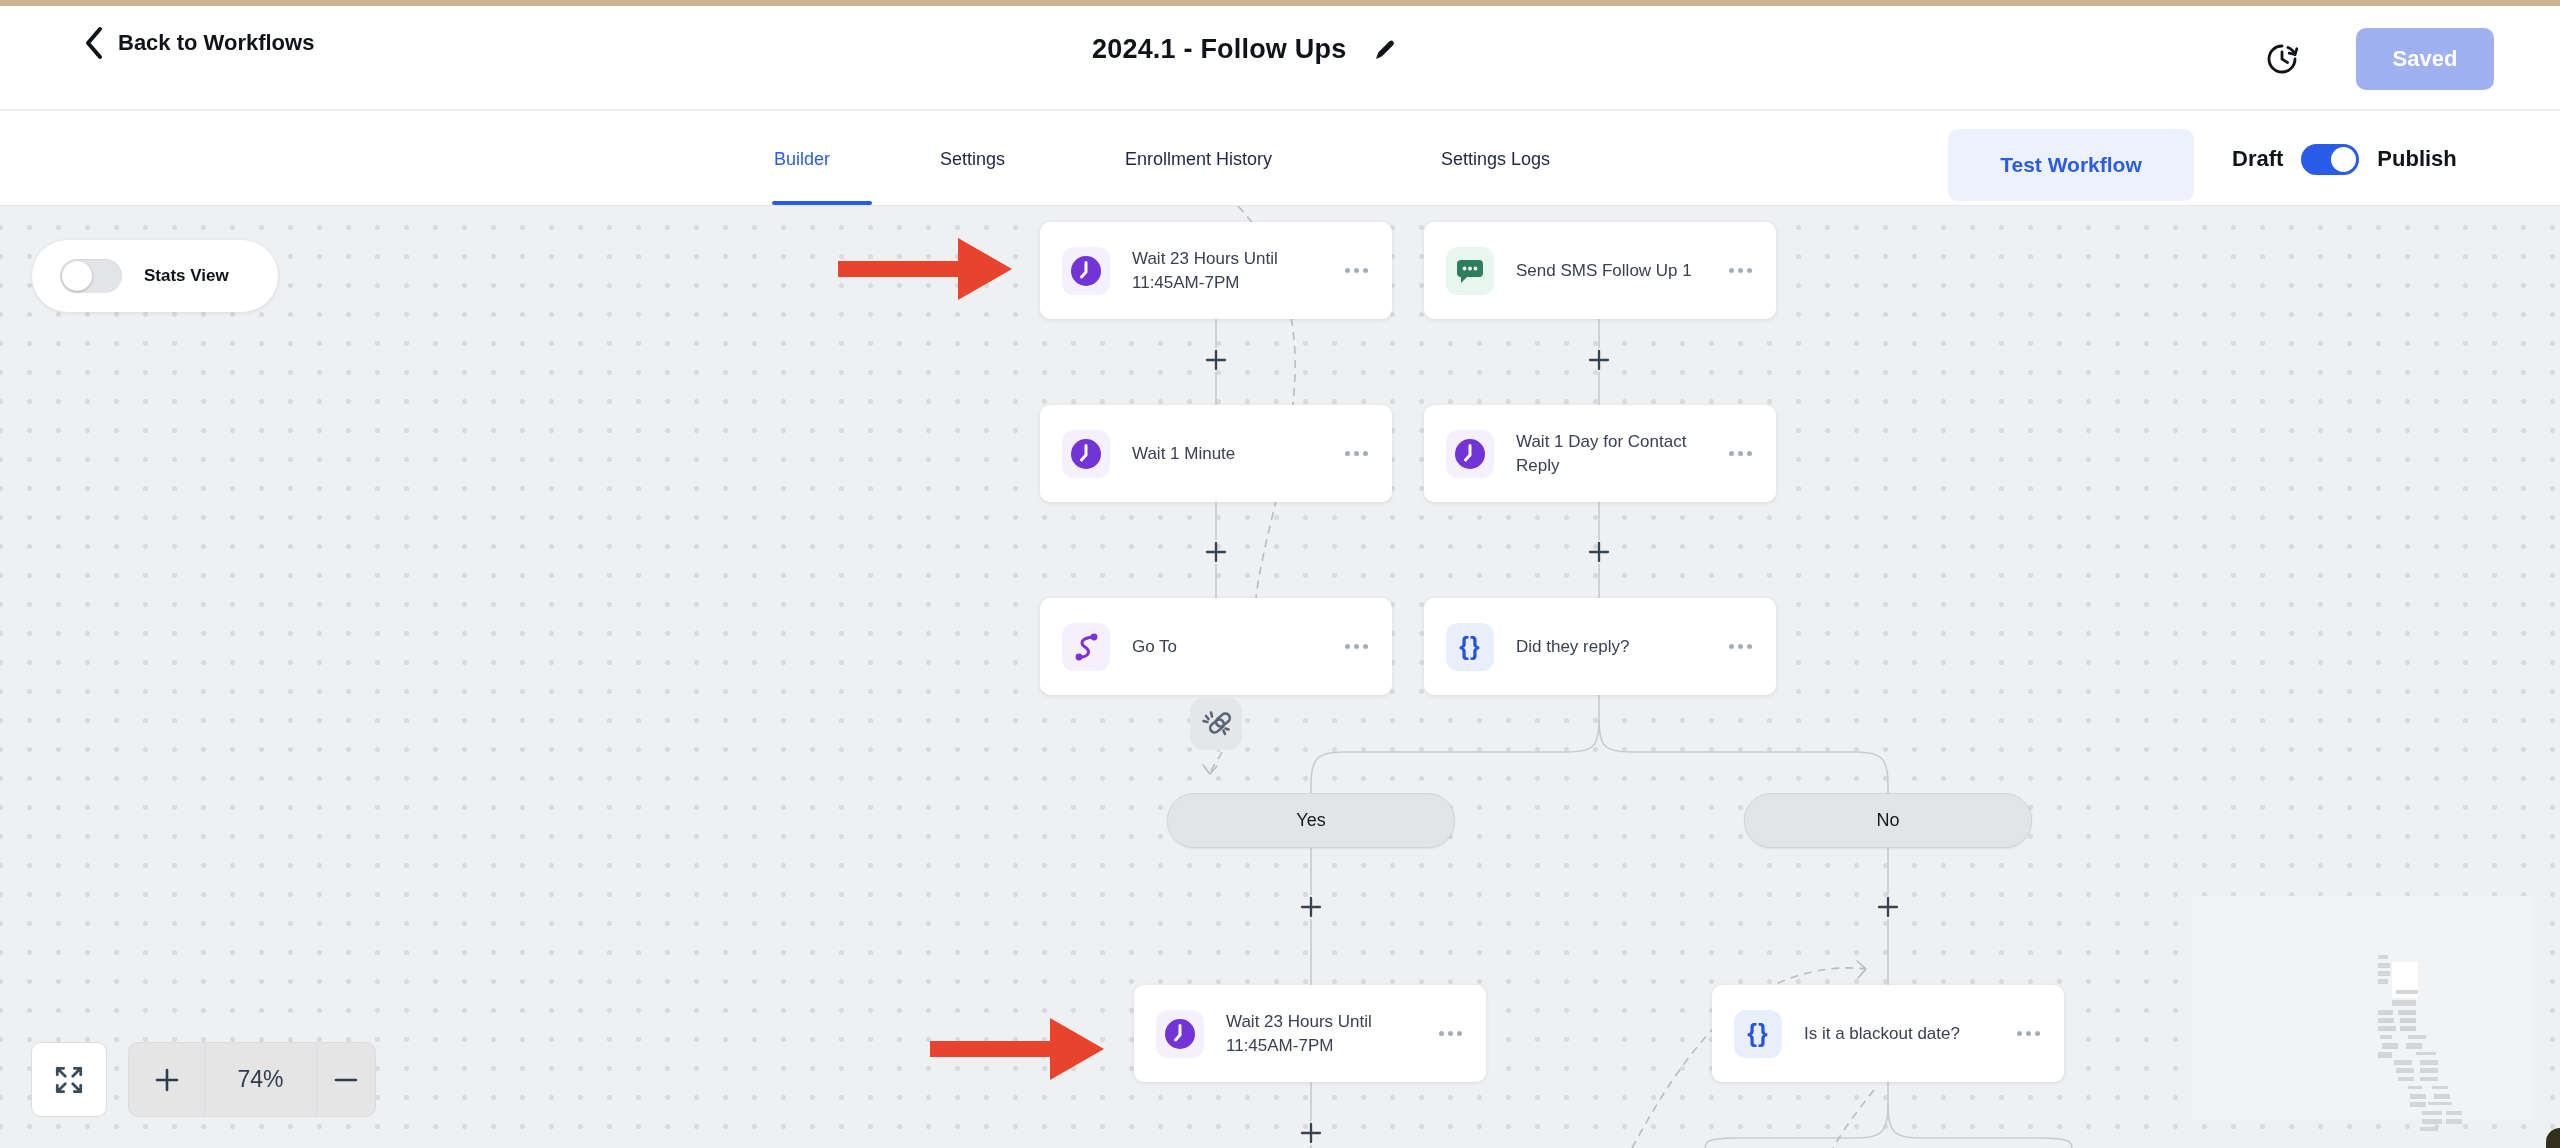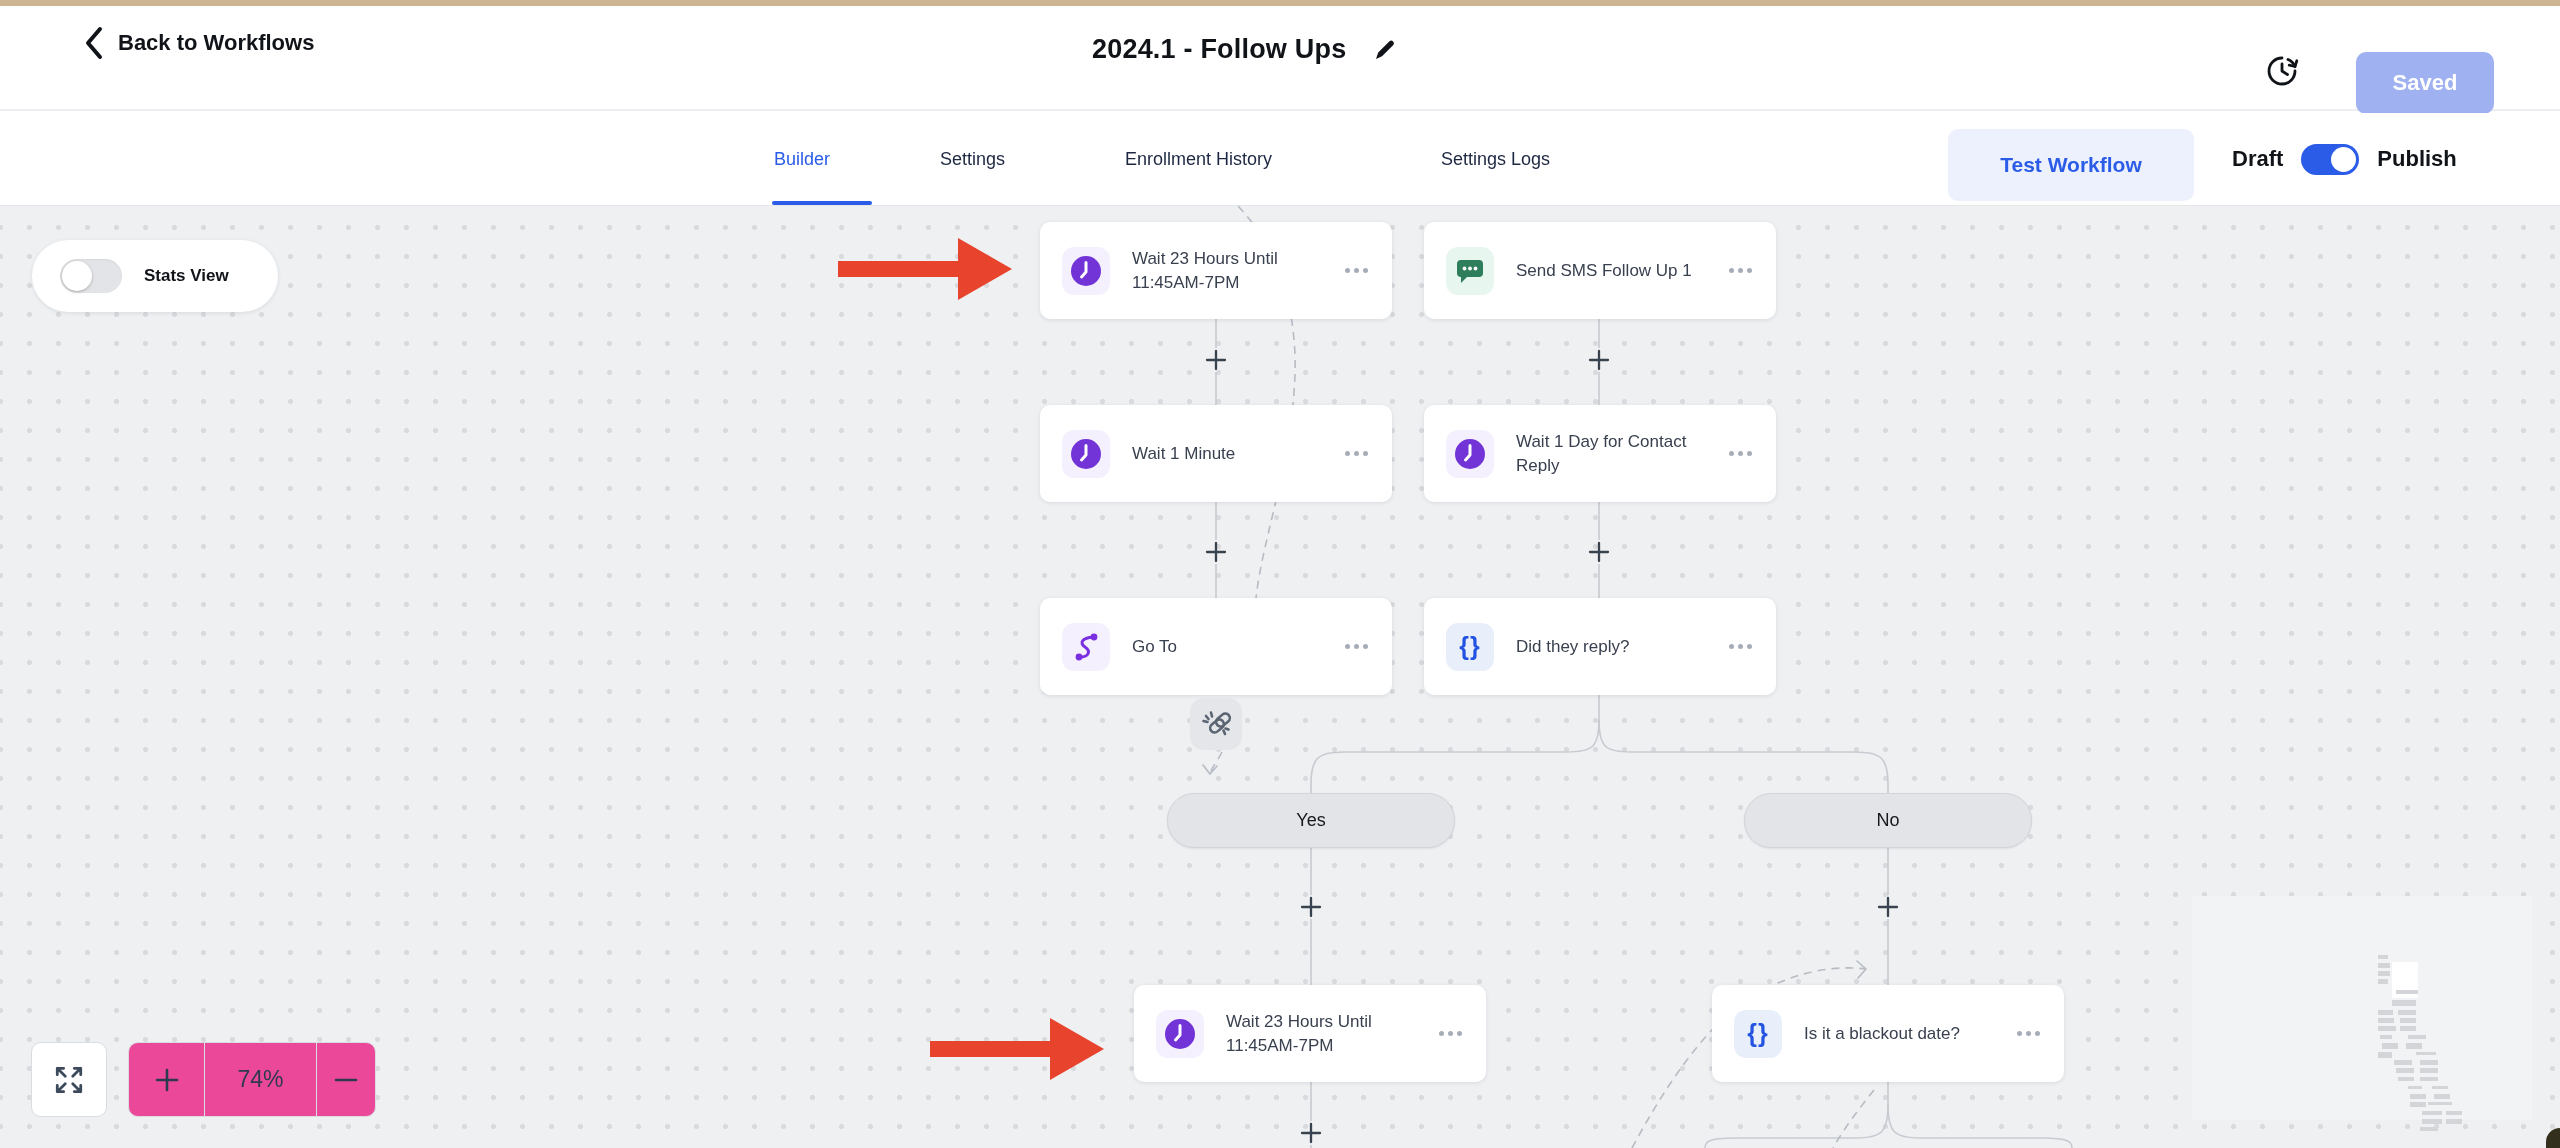--- a/index.html
+++ b/index.html
@@ -8,21 +8,21 @@
   .page { position:relative; width:2560px; height:1148px; overflow:hidden; background:#fff; }
 
   
   .top-strip { position:absolute; left:0; top:0; width:2560px; height:6px; background:#cdb493; z-index:6; }
   .header { position:absolute; left:0; top:6px; width:2560px; height:105px; background:#fff; border-bottom:2px solid #edeef2; z-index:5; }
   .back-btn { position:absolute; left:84px; top:20px; display:flex; align-items:center; gap:14px; cursor:pointer; }
   .back-btn span { font-size:22px; font-weight:700; color:#101318; }
   .title-wrap { position:absolute; left:1092px; top:28px; display:flex; align-items:center; gap:26px; }
   .title-wrap h1 { font-size:27px; font-weight:700; color:#101318; letter-spacing:0.2px; }
   .header-right { position:absolute; right:66px; top:22px; display:flex; align-items:center; gap:56px; }
-  .saved-btn { width:138px; height:62px; border:none; border-radius:10px; background:#9fb1f0; color:#ffffff; font-family:"Liberation Sans",sans-serif; font-size:22px; font-weight:700; cursor:default;margin-top:24px; }
+  .saved-btn { width:138px; height:62px; border:none; border-radius:10px; background:#9fb1f0; color:#ffffff; font-family:"Liberation Sans",sans-serif; font-size:22px; font-weight:700; cursor:default; }
 
   
   .tabbar { position:absolute; left:0; top:113px; width:2560px; height:92px; background:#fff; z-index:5; }
   .tab { position:absolute; top:0; height:92px; display:flex; align-items:center; font-size:18px; font-weight:500; color:#1d2742; cursor:pointer; }
   .tab.active { color:#2a5ce8; }
   .tab-underline { position:absolute; left:772px; bottom:0; width:100px; height:4px; background:#2a5ce8; border-radius:2px; }
   .test-btn { position:absolute; left:1948px; top:16px; width:246px; height:72px; border:none; border-radius:10px; background:#edf1fe; color:#2a5ce8; font-family:"Liberation Sans",sans-serif; font-size:21px; font-weight:700; cursor:pointer; }
   .publish-group { position:absolute; left:2232px; top:0; height:92px; display:flex; align-items:center; gap:18px; }
   .publish-group .lbl { font-size:22px; font-weight:700; color:#101318; }
   .switch { width:58px; height:31px; border-radius:16px; background:#2a5ce8; position:relative; cursor:pointer; }
@@ -61,21 +61,21 @@
   .plus { position:absolute; width:24px; height:24px; z-index:2; cursor:pointer; display:flex; align-items:center; justify-content:center; }
 
   
   .link-badge { position:absolute; left:1190px; top:698px; width:52px; height:52px; border-radius:14px; background:#e4e6e9; display:flex; align-items:center; justify-content:center; z-index:2; }
 
   
   .annotation { position:absolute; z-index:3; pointer-events:none; }
 
   
   .fit-btn { position:absolute; left:31px; top:1042px; width:76px; height:75px; background:#fff; border:1px solid #d9dce1; border-radius:10px; display:flex; align-items:center; justify-content:center; z-index:4; cursor:pointer; }
-  .zoom-bar { position:absolute; left:128px; top:1042px; width:248px; height:75px; background:#ec4899; border:1px solid #d9dce1; border-radius:10px; display:flex; z-index:4; overflow:hidden; }
+  .zoom-bar { position:absolute; left:128px; top:1042px; width:248px; height:75px; background:#e5e5e5; border:1px solid #d9dce1; border-radius:10px; display:flex; z-index:4; overflow:hidden; }
   .zoom-cell { display:flex; align-items:center; justify-content:center; color:#2e3a4d; }
   .zoom-cell.btn { cursor:pointer; }
   .z-plus { width:76px; border-right:1px solid #d9dce1; }
   .z-level { width:112px; font-size:23px; font-weight:500; border-right:1px solid #d9dce1; }
   .z-minus { width:58px; }
 
   .cursor-corner { position:absolute; right:0; bottom:0; width:14px; height:20px; background:#32301c; border-top-left-radius:16px; z-index:6; }
 </style>
 </head>
 <body>

